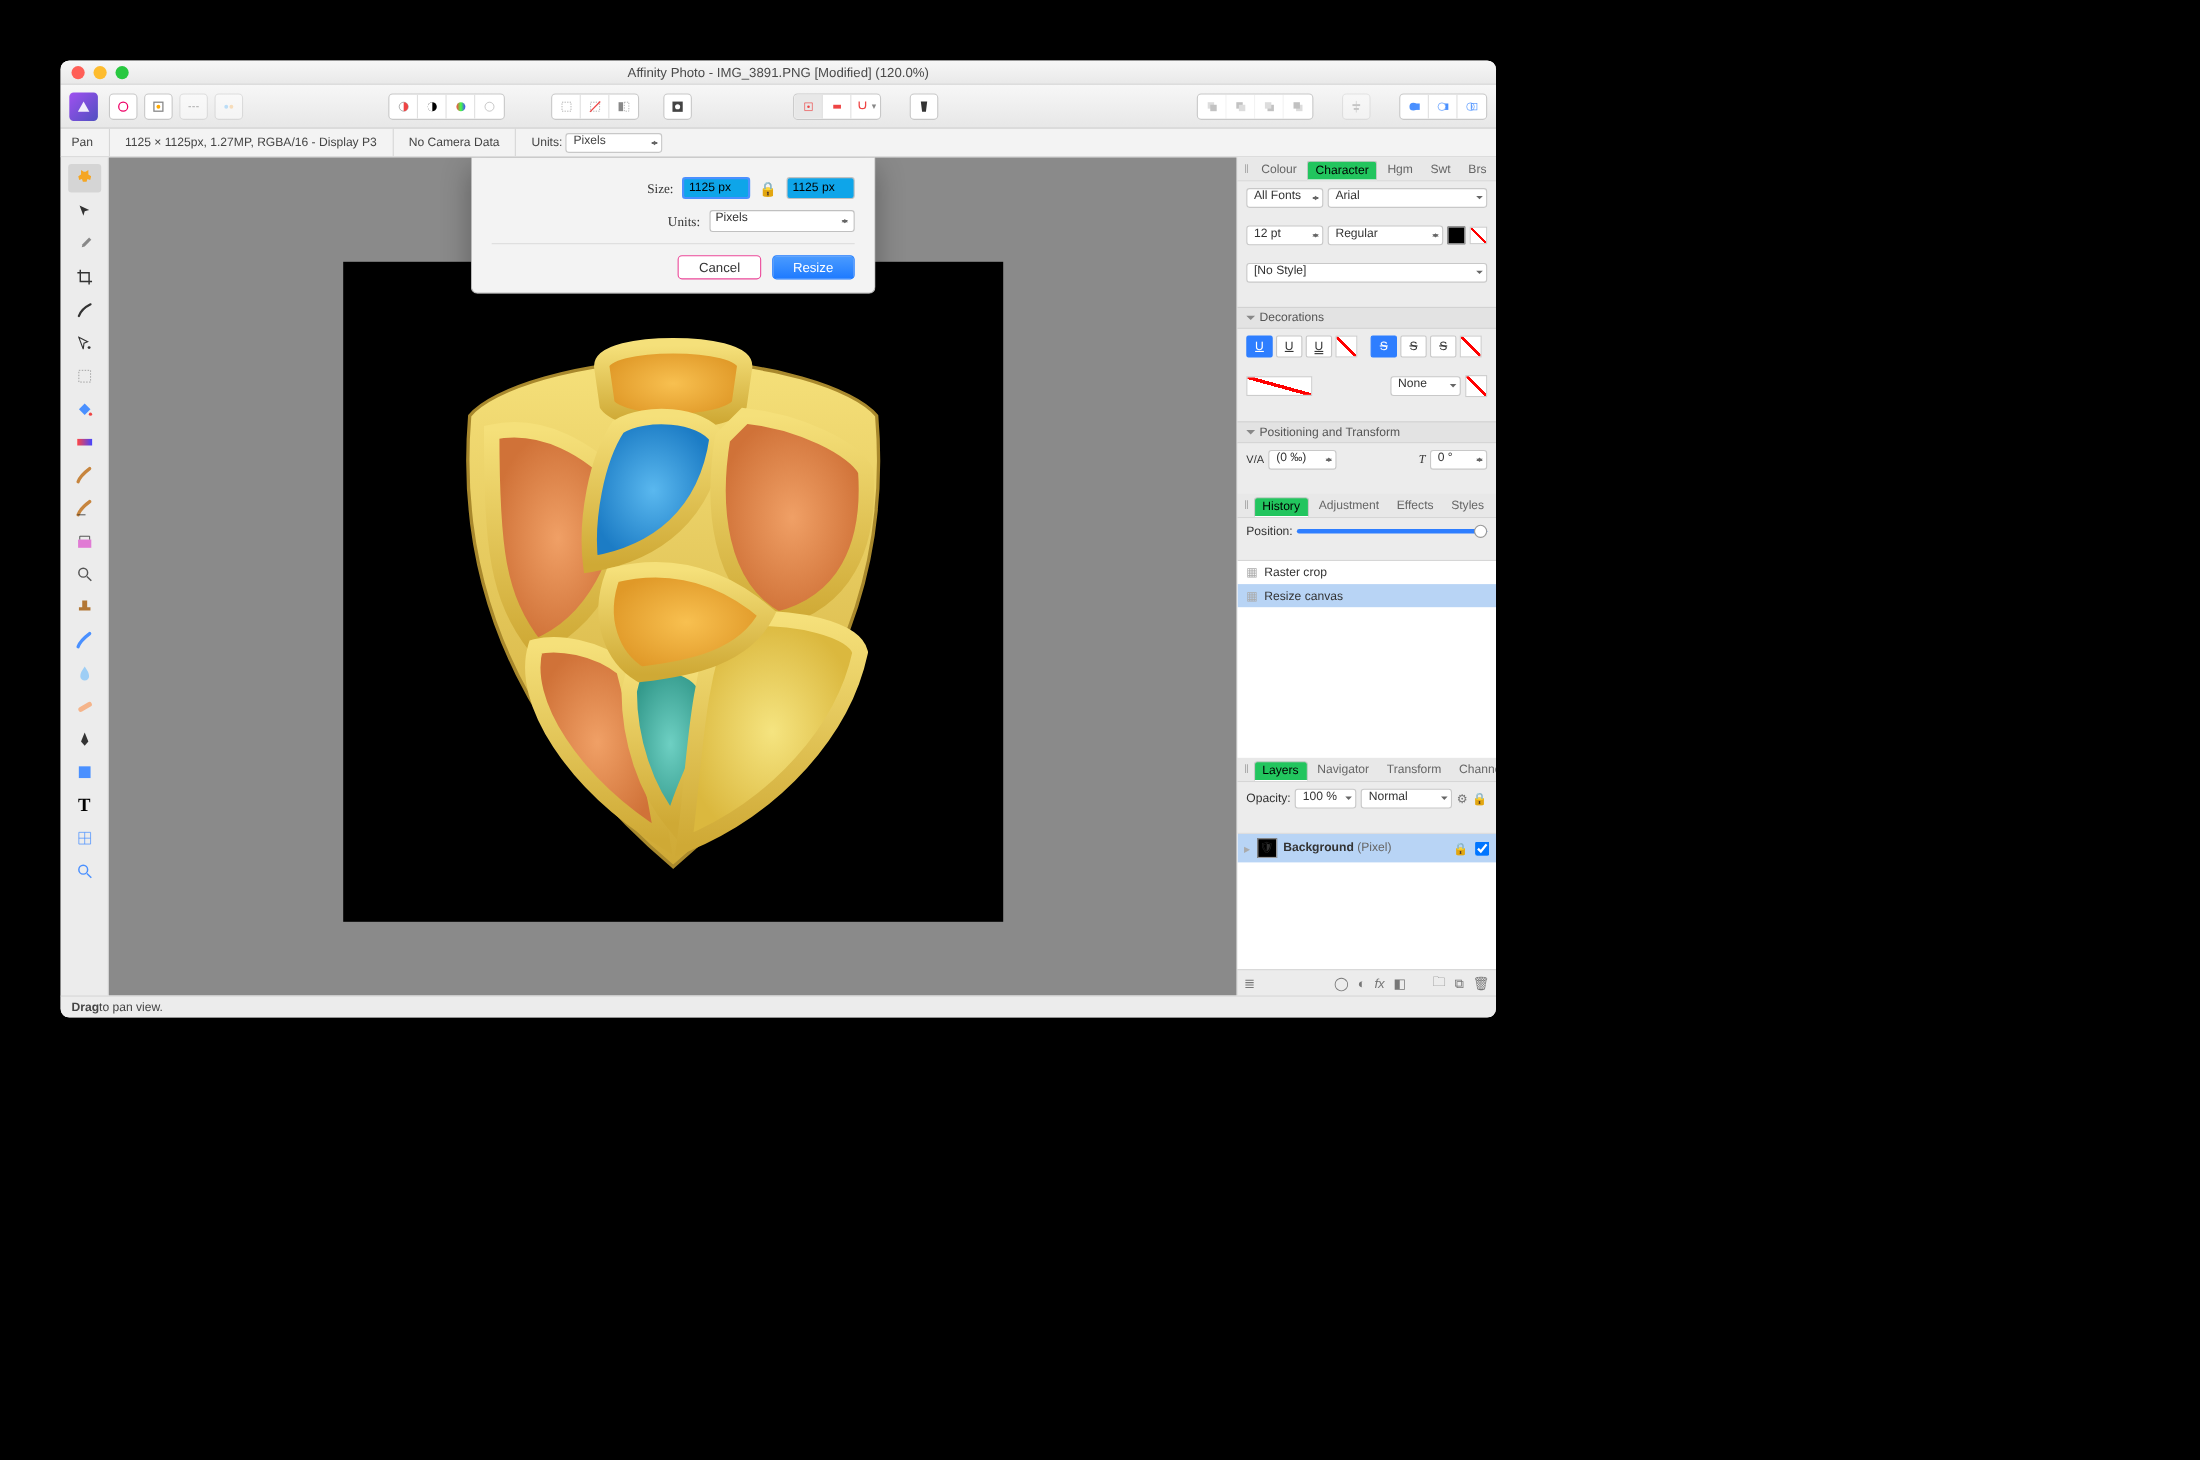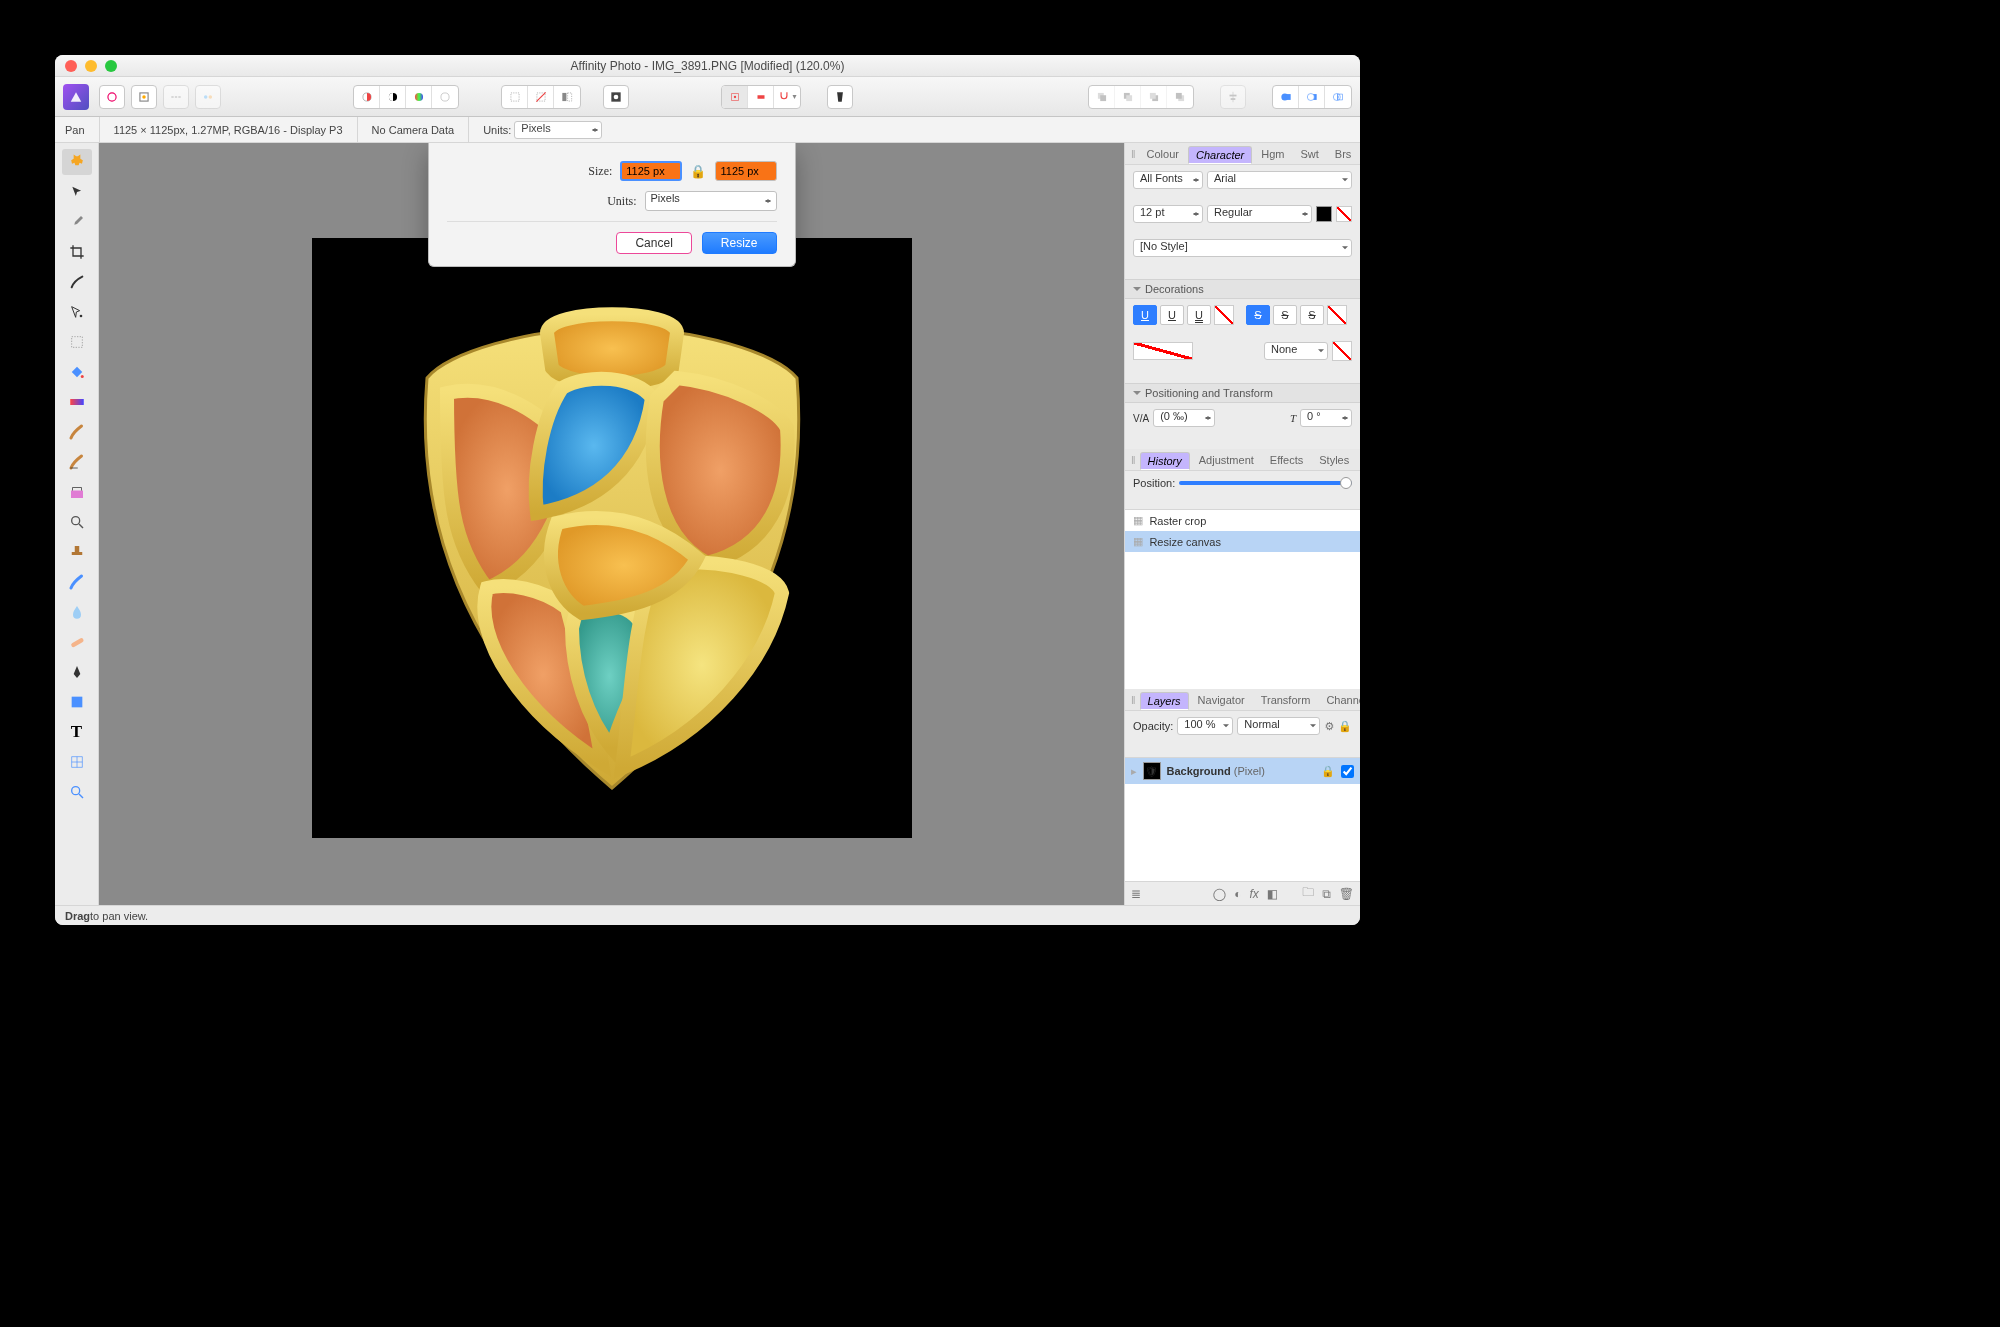--- a/index.html
+++ b/index.html
@@ -26,41 +26,41 @@
 .select.dbl::after{top:auto;bottom:3px;transform:none;}
 .body{flex:1;display:flex;overflow:hidden;}
 .ltools{width:44px;background:#ececec;border-right:1px solid #d6d6d6;display:flex;flex-direction:column;align-items:center;padding-top:6px;gap:4px;}
 .tool{width:30px;height:26px;border-radius:3px;display:flex;align-items:center;justify-content:center;cursor:pointer;}
 .tool.active{background:#d5d5d5;}
 .canvaswrap{flex:1;background:#8a8a8a;position:relative;overflow:hidden;display:flex;align-items:center;justify-content:center;}
 .canvas{width:600px;height:600px;background:#000;position:relative;margin-top:28px;}
 .rpanel{width:236px;background:#ececec;border-left:1px solid #d6d6d6;display:flex;flex-direction:column;font-size:11px;color:#333;}
 .tabrow{height:22px;display:flex;align-items:center;border-bottom:1px solid #d6d6d6;padding-left:6px;gap:2px;background:#e8e8e8;}
 .tab{padding:2px 7px;border-radius:3px 3px 0 0;color:#666;cursor:pointer;font-size:11px;}
-.tab.active{background:#c4b5fd;color:#000;border:1px solid #c8c8c8;border-bottom:1px solid #fff;position:relative;top:1px;font-style:italic;}
+.tab.active{background:#22c55e;color:#000;border:1px solid #c8c8c8;border-bottom:1px solid #fff;position:relative;top:1px;}
 .panelbody{padding:6px 8px;background:#ececec;}
 .prow{display:flex;align-items:center;gap:4px;margin-bottom:16px;}
 .sectionhdr{background:#e3e3e3;border-top:1px solid #d2d2d2;border-bottom:1px solid #d2d2d2;padding:3px 8px;font-size:11px;color:#555;display:flex;align-items:center;gap:4px;}
 .tri{display:inline-block;width:0;height:0;border:4px solid transparent;border-top-color:#888;transform:translateY(2px);}
 .ubtn{width:24px;height:20px;border:1px solid #c8c8c8;background:#fff;display:inline-flex;align-items:center;justify-content:center;font-size:11px;border-radius:2px;}
 .ubtn.blue{background:#2e7eff;color:#fff;border-color:#2e7eff;}
 .histlist{flex:0 0 180px;background:#fff;border-top:1px solid #d6d6d6;overflow:auto;}
 .hrow{padding:4px 8px;font-size:11px;display:flex;align-items:center;gap:6px;}
 .hrow.sel{background:#b8d4f5;}
 .layerlist{flex:1;background:#fff;border-top:1px solid #d6d6d6;overflow:auto;min-height:60px;}
 .lrow{padding:4px 6px;font-size:11px;display:flex;align-items:center;gap:6px;background:#b8d4f5;}
 .thumb{width:18px;height:18px;background:#000;border:1px solid #999;display:flex;align-items:center;justify-content:center;font-size:10px;}
 .statusbar{height:20px;background:#ececec;border-top:1px solid #d6d6d6;font-size:11px;color:#444;display:flex;align-items:center;padding:0 10px;}
 .btmicons{height:24px;border-top:1px solid #d6d6d6;display:flex;align-items:center;padding:0 6px;gap:8px;color:#777;font-size:12px;}
 
 
 .dialog{position:absolute;top:0;left:50%;transform:translateX(-50%);width:368px;background:#f3f3f3;border:1px solid #bcbcbc;border-top:none;border-radius:0 0 6px 6px;box-shadow:0 10px 26px rgba(0,0,0,.3);padding:18px 18px 12px;font-size:12px;color:#333;}
 .drow{display:flex;align-items:center;justify-content:flex-end;gap:8px;margin-bottom:10px;}
 .dlabel{text-align:right;font-family:Liberation Serif, serif;}
-.dinp{width:62px;height:20px;border:1px solid #c0c0c0;background:#f97316;border-radius:3px;padding:0 5px;font-size:11px;}
+.dinp{width:62px;height:20px;border:1px solid #c0c0c0;background:#0ea5e9;border-radius:3px;padding:0 5px;font-size:11px;}
 .dinp.focus{border:2px solid #4a90ff;padding:0 4px;}
 .dsel{width:132px;height:20px;border:1px solid #c0c0c0;background:#fff;border-radius:3px;padding:0 5px;font-size:11px;position:relative;}
 .dsel::after,.dsel::before{content:"";position:absolute;right:5px;width:0;height:0;border:3px solid transparent;}
 .dsel::before{top:4px;border-bottom-color:#666;}
 .dsel::after{bottom:4px;border-top-color:#666;}
 .anchor{width:44px;height:44px;display:grid;grid-template-columns:repeat(3,1fr);grid-template-rows:repeat(3,1fr);gap:4px;place-items:center;}
 .apt{width:7px;height:7px;background:#2e7eff;}
 .apt.mid{width:11px;height:11px;border:2px solid #2e7eff;background:#fff;}
 .anchorwrap{position:relative;width:44px;height:44px;}
 .anchorwrap::before,.anchorwrap::after{content:"";position:absolute;background:#2e7eff;}

